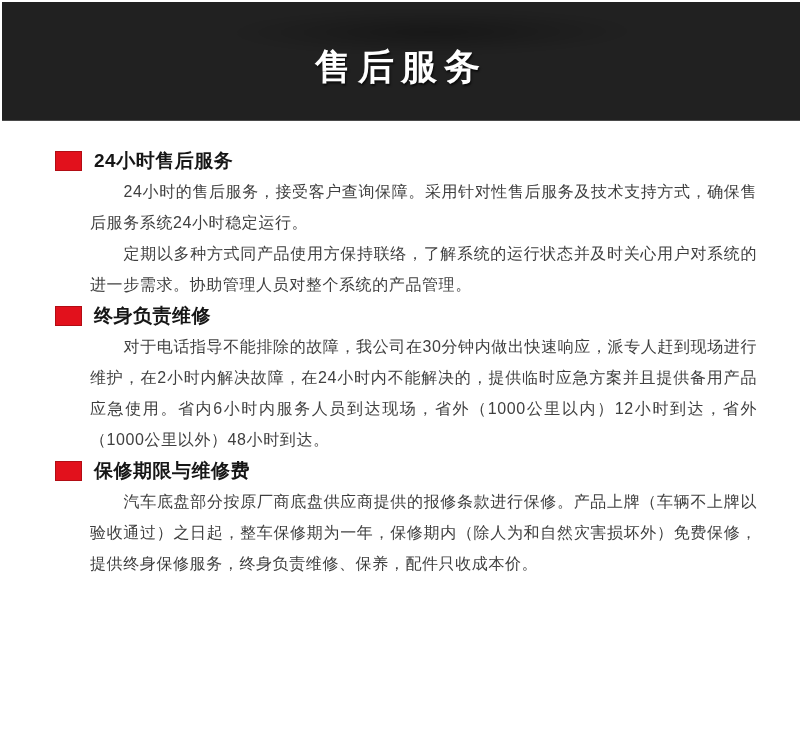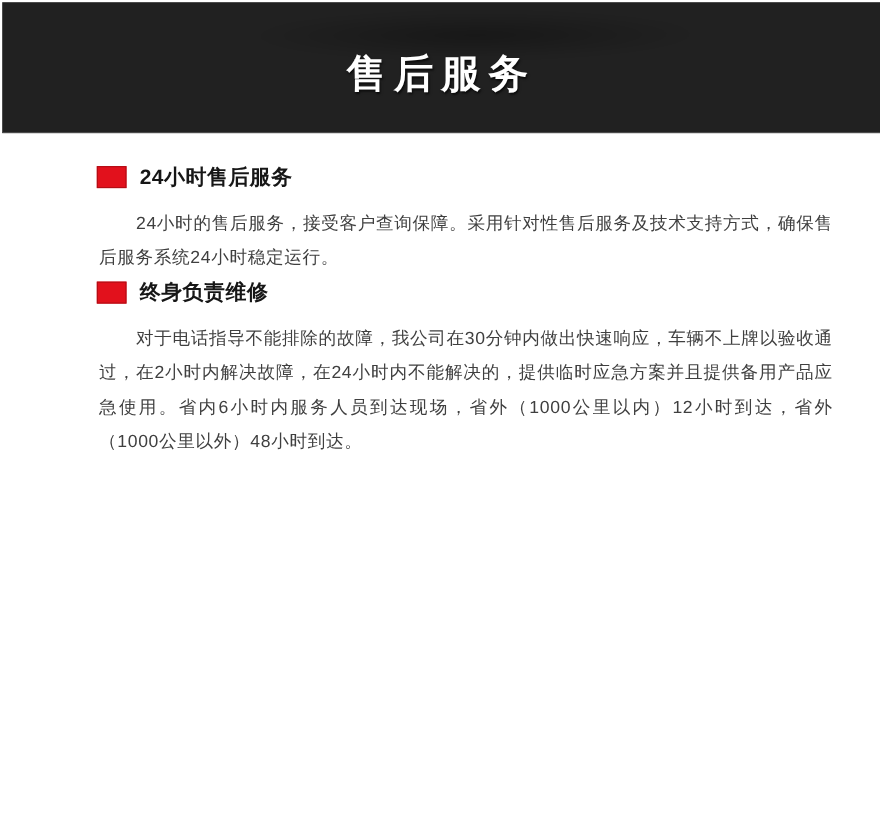--- a/index.html
+++ b/index.html
@@ -52,40 +52,39 @@
   }
   
   .content {
     padding: 24px 43px 0 55px;
     color: #3f3f3f;
   }
   .section-heading-row {
     display: flex;
     align-items: center;
     height: 31px;
-    margin-left: 33px;
   }
   .bullet {
     flex: 0 0 auto;
     width: 27px;
     height: 20px;
     background: #e2111c;
     border: 1px solid #b20d14;
     box-sizing: border-box;
     margin-right: 12px;
   }
   .section-heading {
     font-size: 19px;
     font-weight: bold;
     color: #161616;
     letter-spacing: 0.5px;
     white-space: nowrap;
   }
   .para {
-    margin: 12px 0 0 35px;
+    margin: 0 0 0 35px;
     font-size: 16px;
     line-height: 31px;
     text-align: justify;
     text-indent: 2.1em;
     letter-spacing: 0.6px;
     color: #3f3f3f;
   }
 </style>
 </head>
 <body>
@@ -101,25 +100,33 @@
 
     <div class="section">
       <div class="section-heading-row">
         <span class="bullet"></span>
         <span class="section-heading">24小时售后服务</span>
       </div>
       <p class="para">24小时的售后服务，接受客户查询保障。采用针对性售后服务及技术支持方式，确保售后服务系统24小时稳定运行。</p>
     </div>
 
     <div class="section">
+      <p class="para">定期以多种方式同产品使用方保持联络，了解系统的运行状态并及时关心用户对系统的进一步需求。协助管理人员对整个系统的产品管理。</p>
     </div>
 
     <div class="section">
       <div class="section-heading-row">
         <span class="bullet"></span>
         <span class="section-heading">终身负责维修</span>
       </div>
-      <p class="para">对于电话指导不能排除的故障，我公司在30分钟内做出快速响应，车辆不上牌以验收通过，在2小时内解决故障，在24小时内不能解决的，提供临时应急方案并且提供备用产品应急使用。省内6小时内服务人员到达现场，省外（1000公里以内）12小时到达，省外（1000公里以外）48小时到达。</p>
+      <p class="para">对于电话指导不能排除的故障，我公司在30分钟内做出快速响应，派专人赶到现场进行维护，在2小时内解决故障，在24小时内不能解决的，提供临时应急方案并且提供备用产品应急使用。省内6小时内服务人员到达现场，省外（1000公里以内）12小时到达，省外（1000公里以外）48小时到达。</p>
     </div>
 
+    <div class="section">
+      <div class="section-heading-row">
+        <span class="bullet"></span>
+        <span class="section-heading">保修期限与维修费</span>
+      </div>
+      <p class="para">汽车底盘部分按原厂商底盘供应商提供的报修条款进行保修。产品上牌（车辆不上牌以验收通过）之日起，整车保修期为一年，保修期内（除人为和自然灾害损坏外）免费保修，提供终身保修服务，终身负责维修、保养，配件只收成本价。</p>
+    </div>
 
   </div>
 </div>
 
 </body></html>

